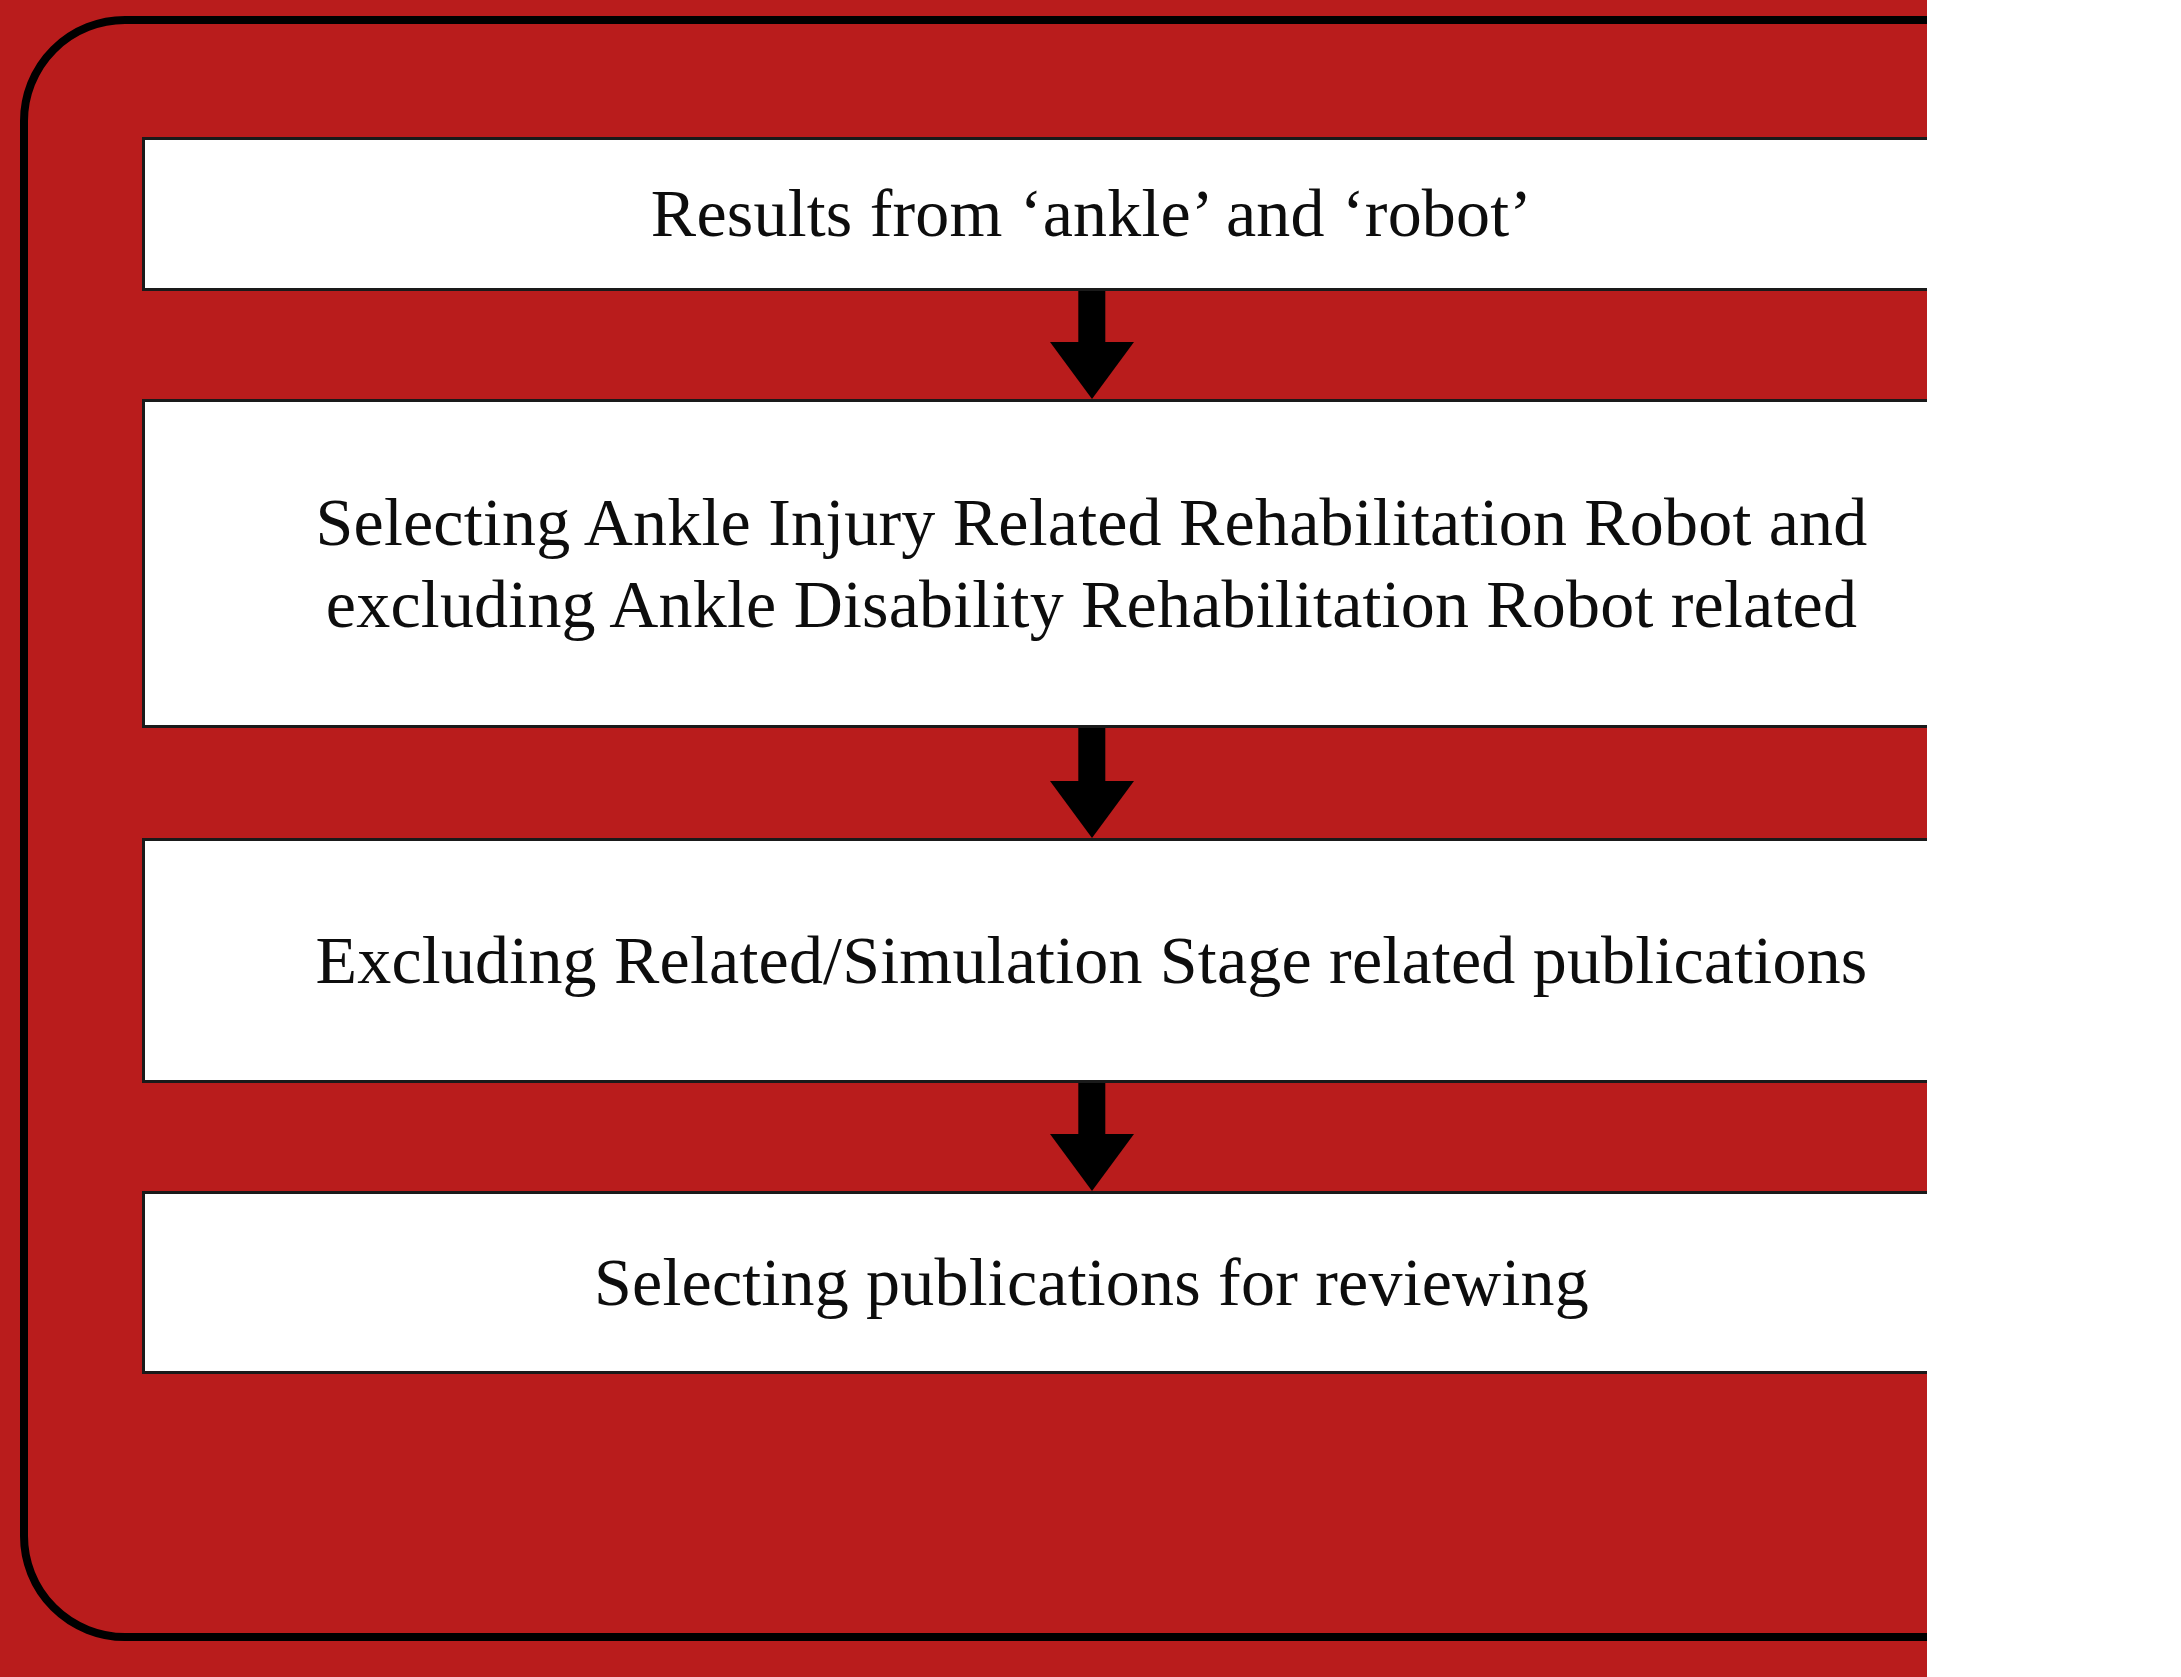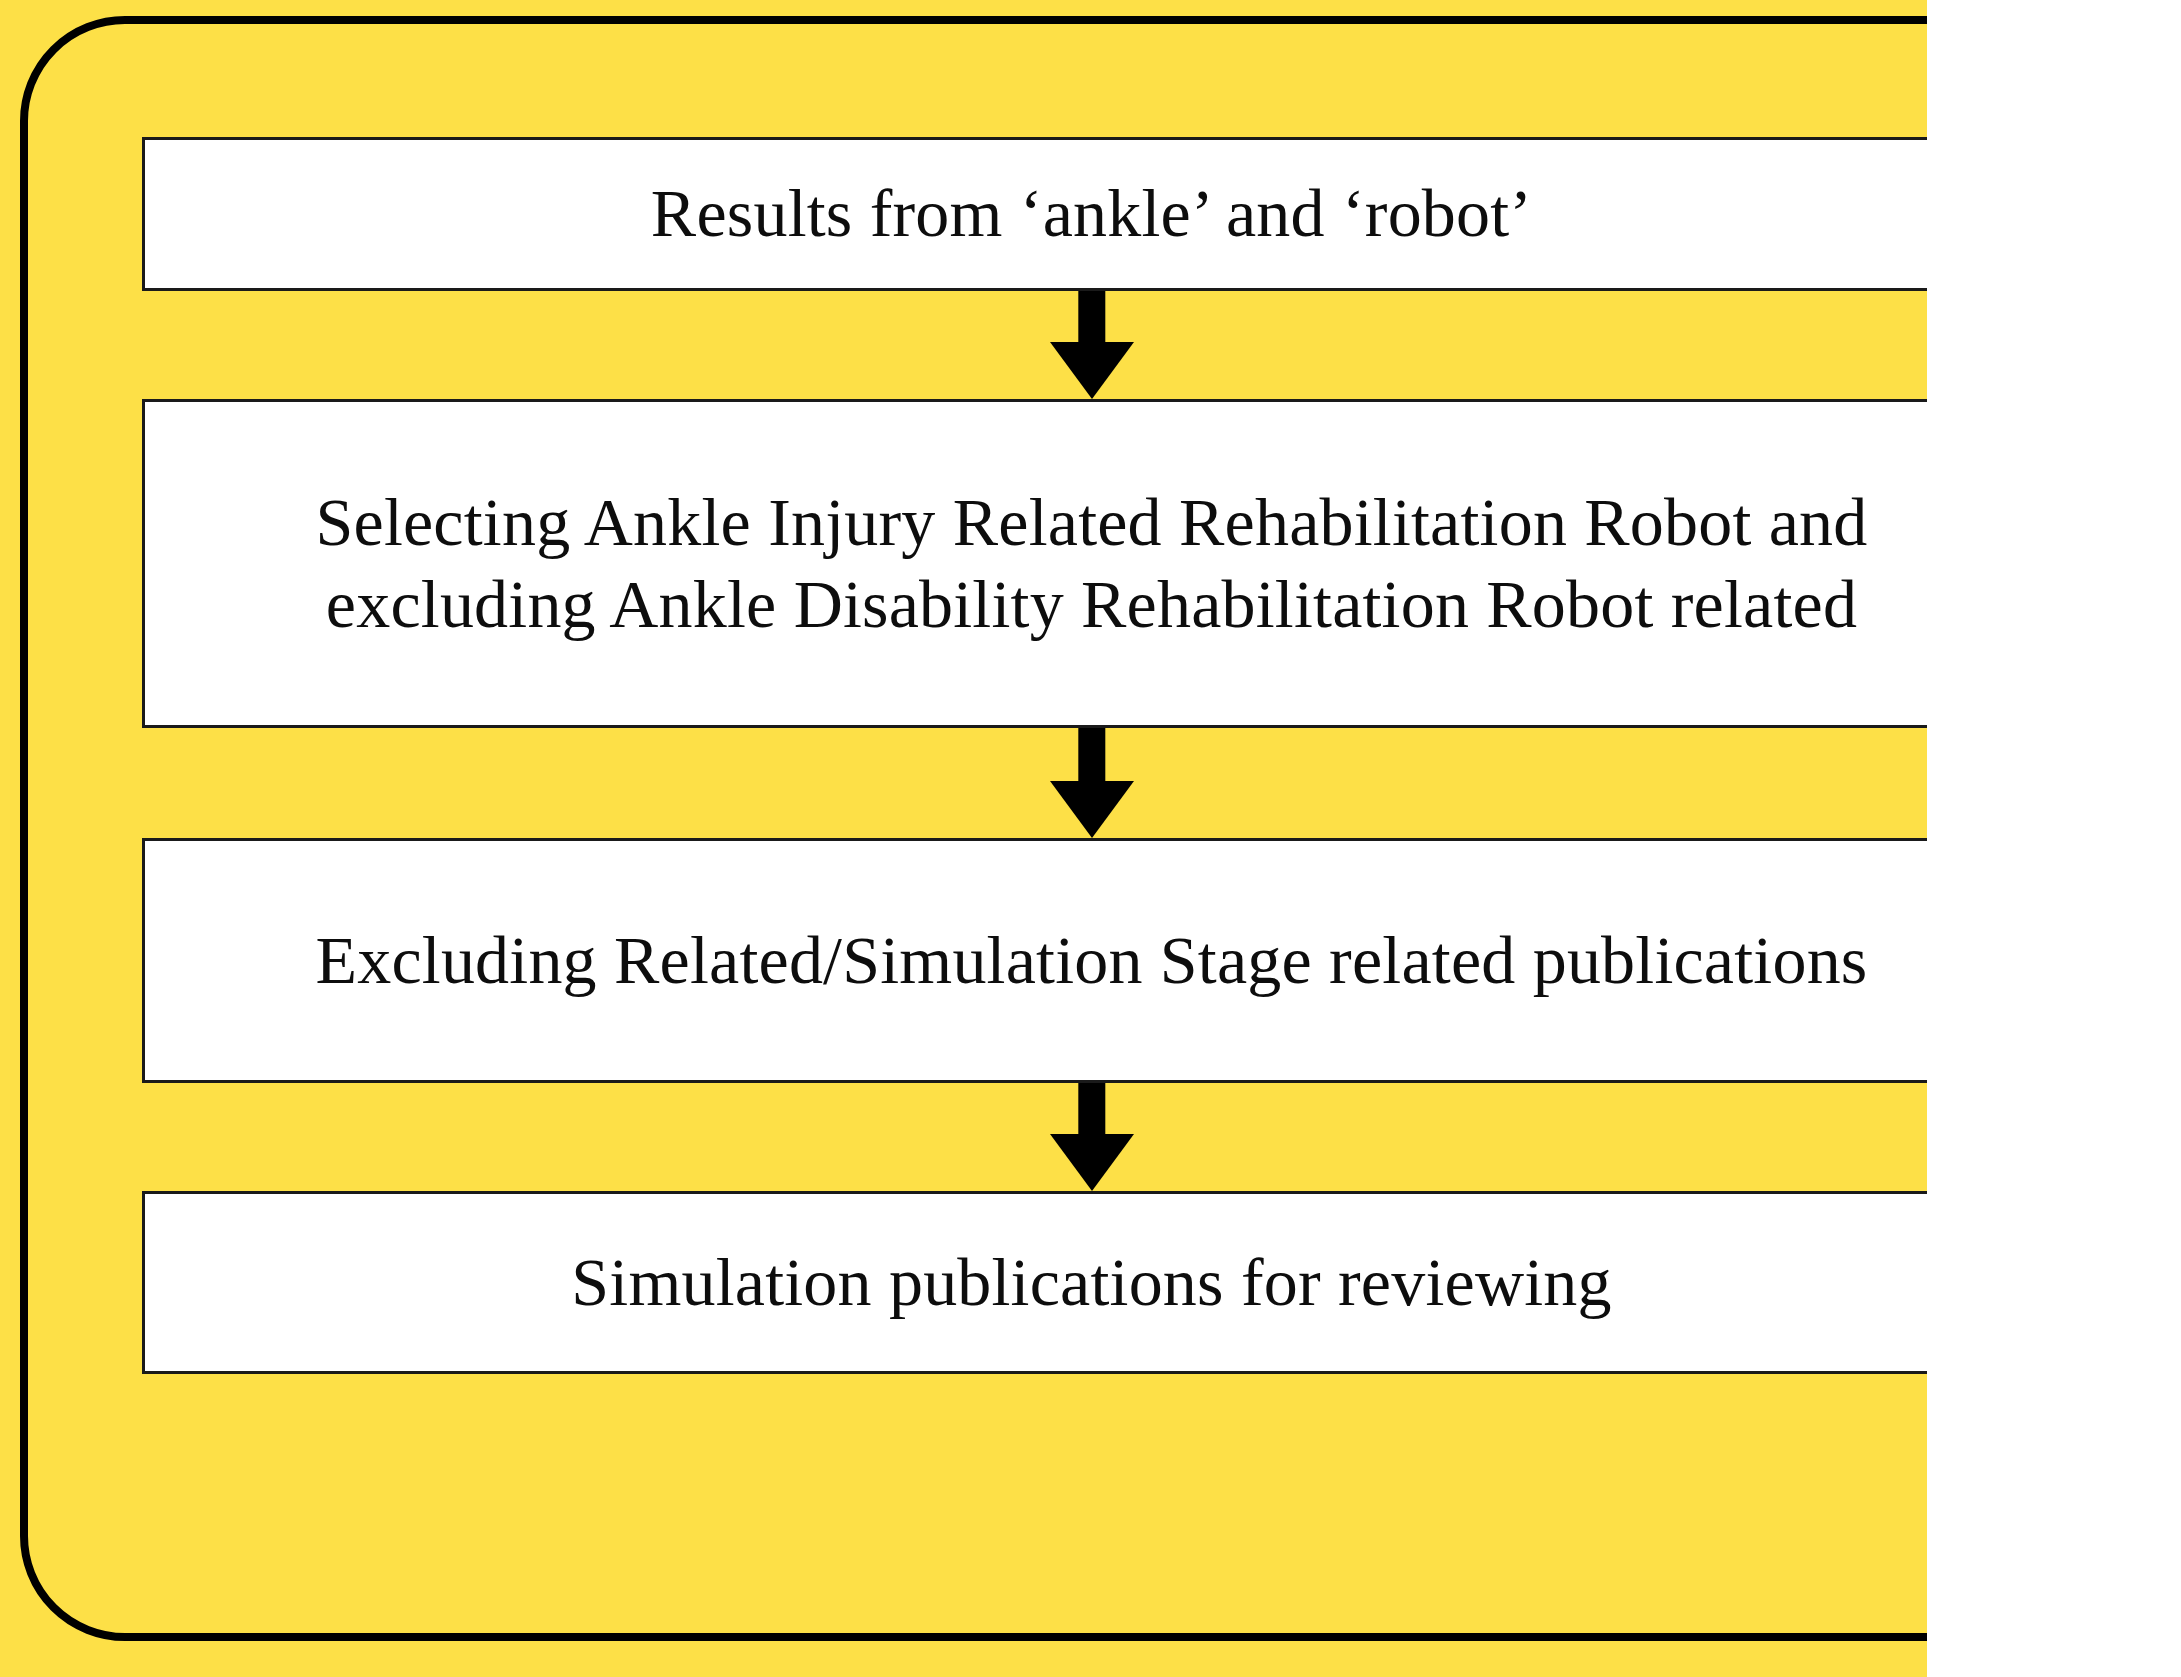--- a/index.html
+++ b/index.html
@@ -9,21 +9,21 @@
     background: #ffffff;
   }
   body {
     font-family: "Liberation Serif", "DejaVu Serif", serif;
   }
 
   #figure-root {
     position: relative;
     width: 1927px;
     height: 1678px;
-    background: #fde047;
+    background: #b91c1c;
     overflow: hidden;
   }
 
   
   .outer-frame {
     position: absolute;
     left: 20px;
     top: 16.4px;
     width: 2131px;   
     height: 1625px;
@@ -144,18 +144,18 @@
     </div>
 
     <div class="arrow-connector arrow-gap-3">
       <div class="arrow-shape">
         <div class="arrow-shaft"></div>
         <div class="arrow-head"></div>
       </div>
     </div>
 
     <div class="flow-box box-4">
-      <span class="box-text">Simulation publications for reviewing</span>
+      <span class="box-text">Selecting publications for reviewing</span>
     </div>
 
   </div>
 </div>
 
 
 </body></html>

